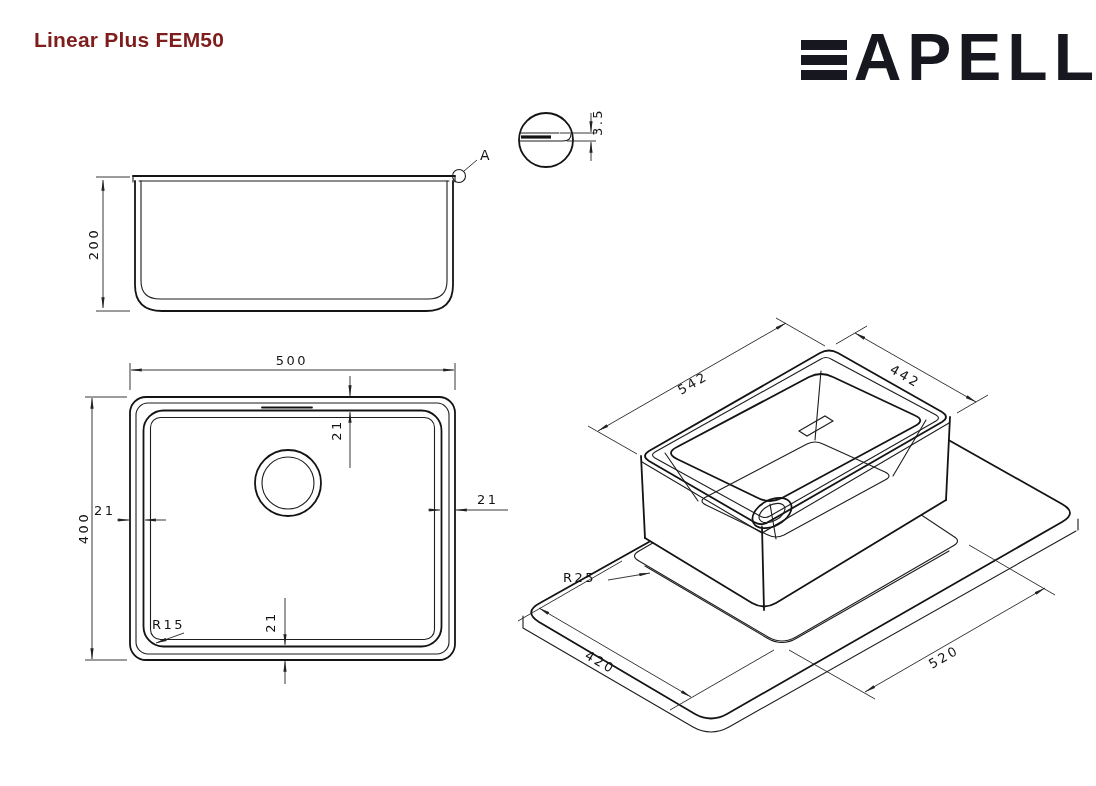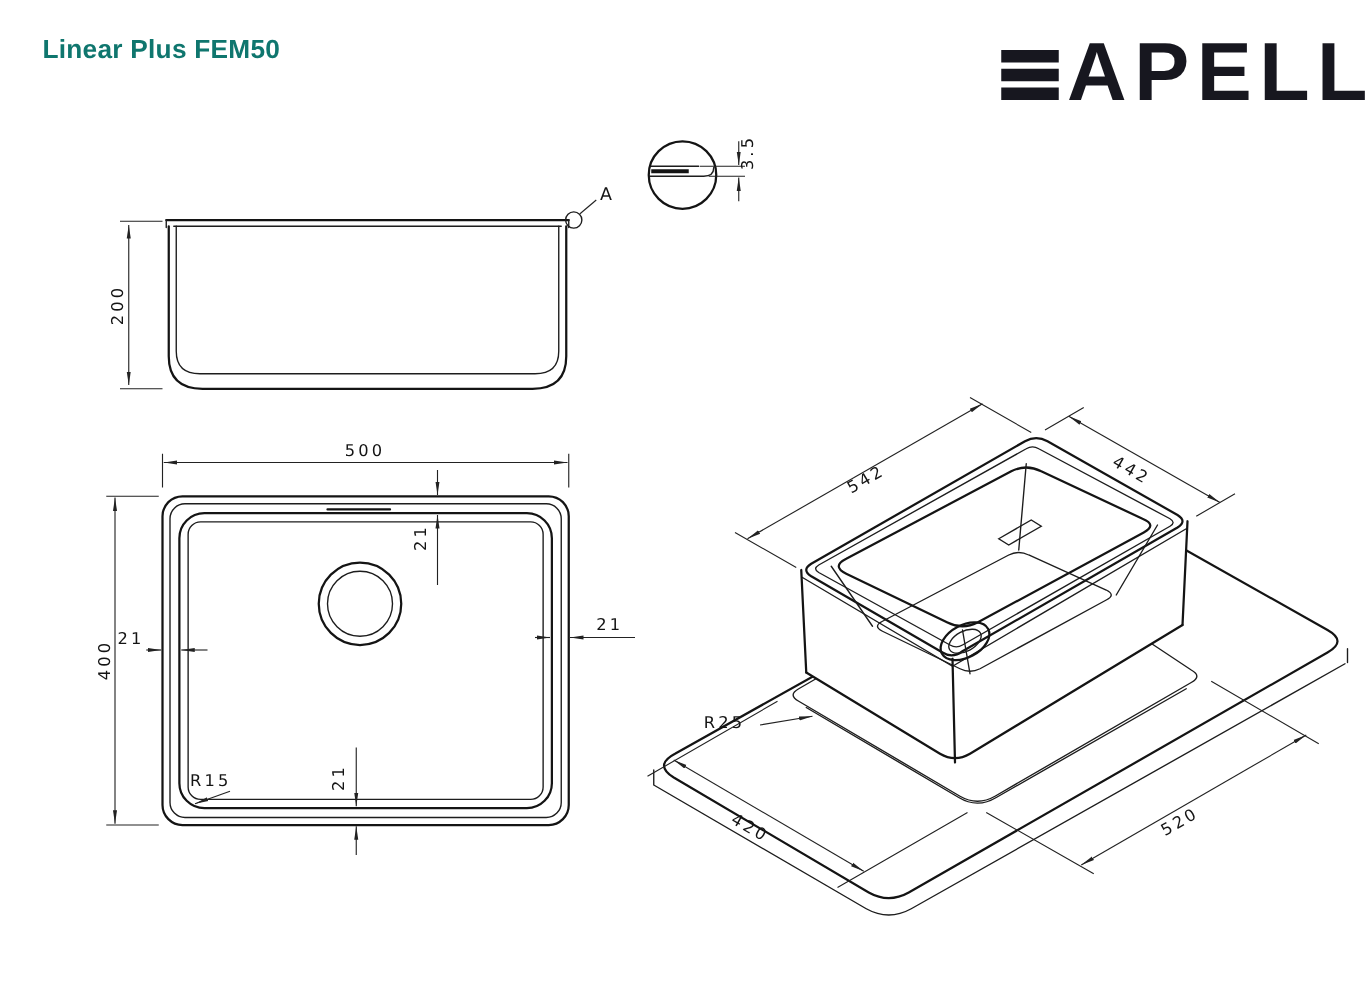--- a/index.html
+++ b/index.html
@@ -2,21 +2,21 @@
 <html><head>
 <meta charset="utf-8">
 <style>
   html,body{margin:0;padding:0;}
   body{
     width:1096px;height:786px;position:relative;background:#ffffff;
     font-family:"Liberation Sans",sans-serif;overflow:hidden;
   }
   .title{
     position:absolute;left:34px;top:28px;font-size:21px;font-weight:bold;
-    color:#0f766e;letter-spacing:.2px;
+    color:#7f1d1d;letter-spacing:.2px;
   }
   .logo{
     position:absolute;right:-4px;top:24px;display:flex;align-items:center;
     color:#17171f;
   }
   .logo-bars{display:flex;flex-direction:column;gap:5px;margin-right:7px;margin-top:6px;}
   .logo-bars i{display:block;width:46px;height:10px;background:#17171f;}
   .logo-text{font-size:66px;font-weight:bold;letter-spacing:6px;line-height:1;}
   svg{position:absolute;left:0;top:0;}
   .ln{stroke:#1d1d1d;stroke-width:1.1;fill:none;stroke-linecap:round;}

